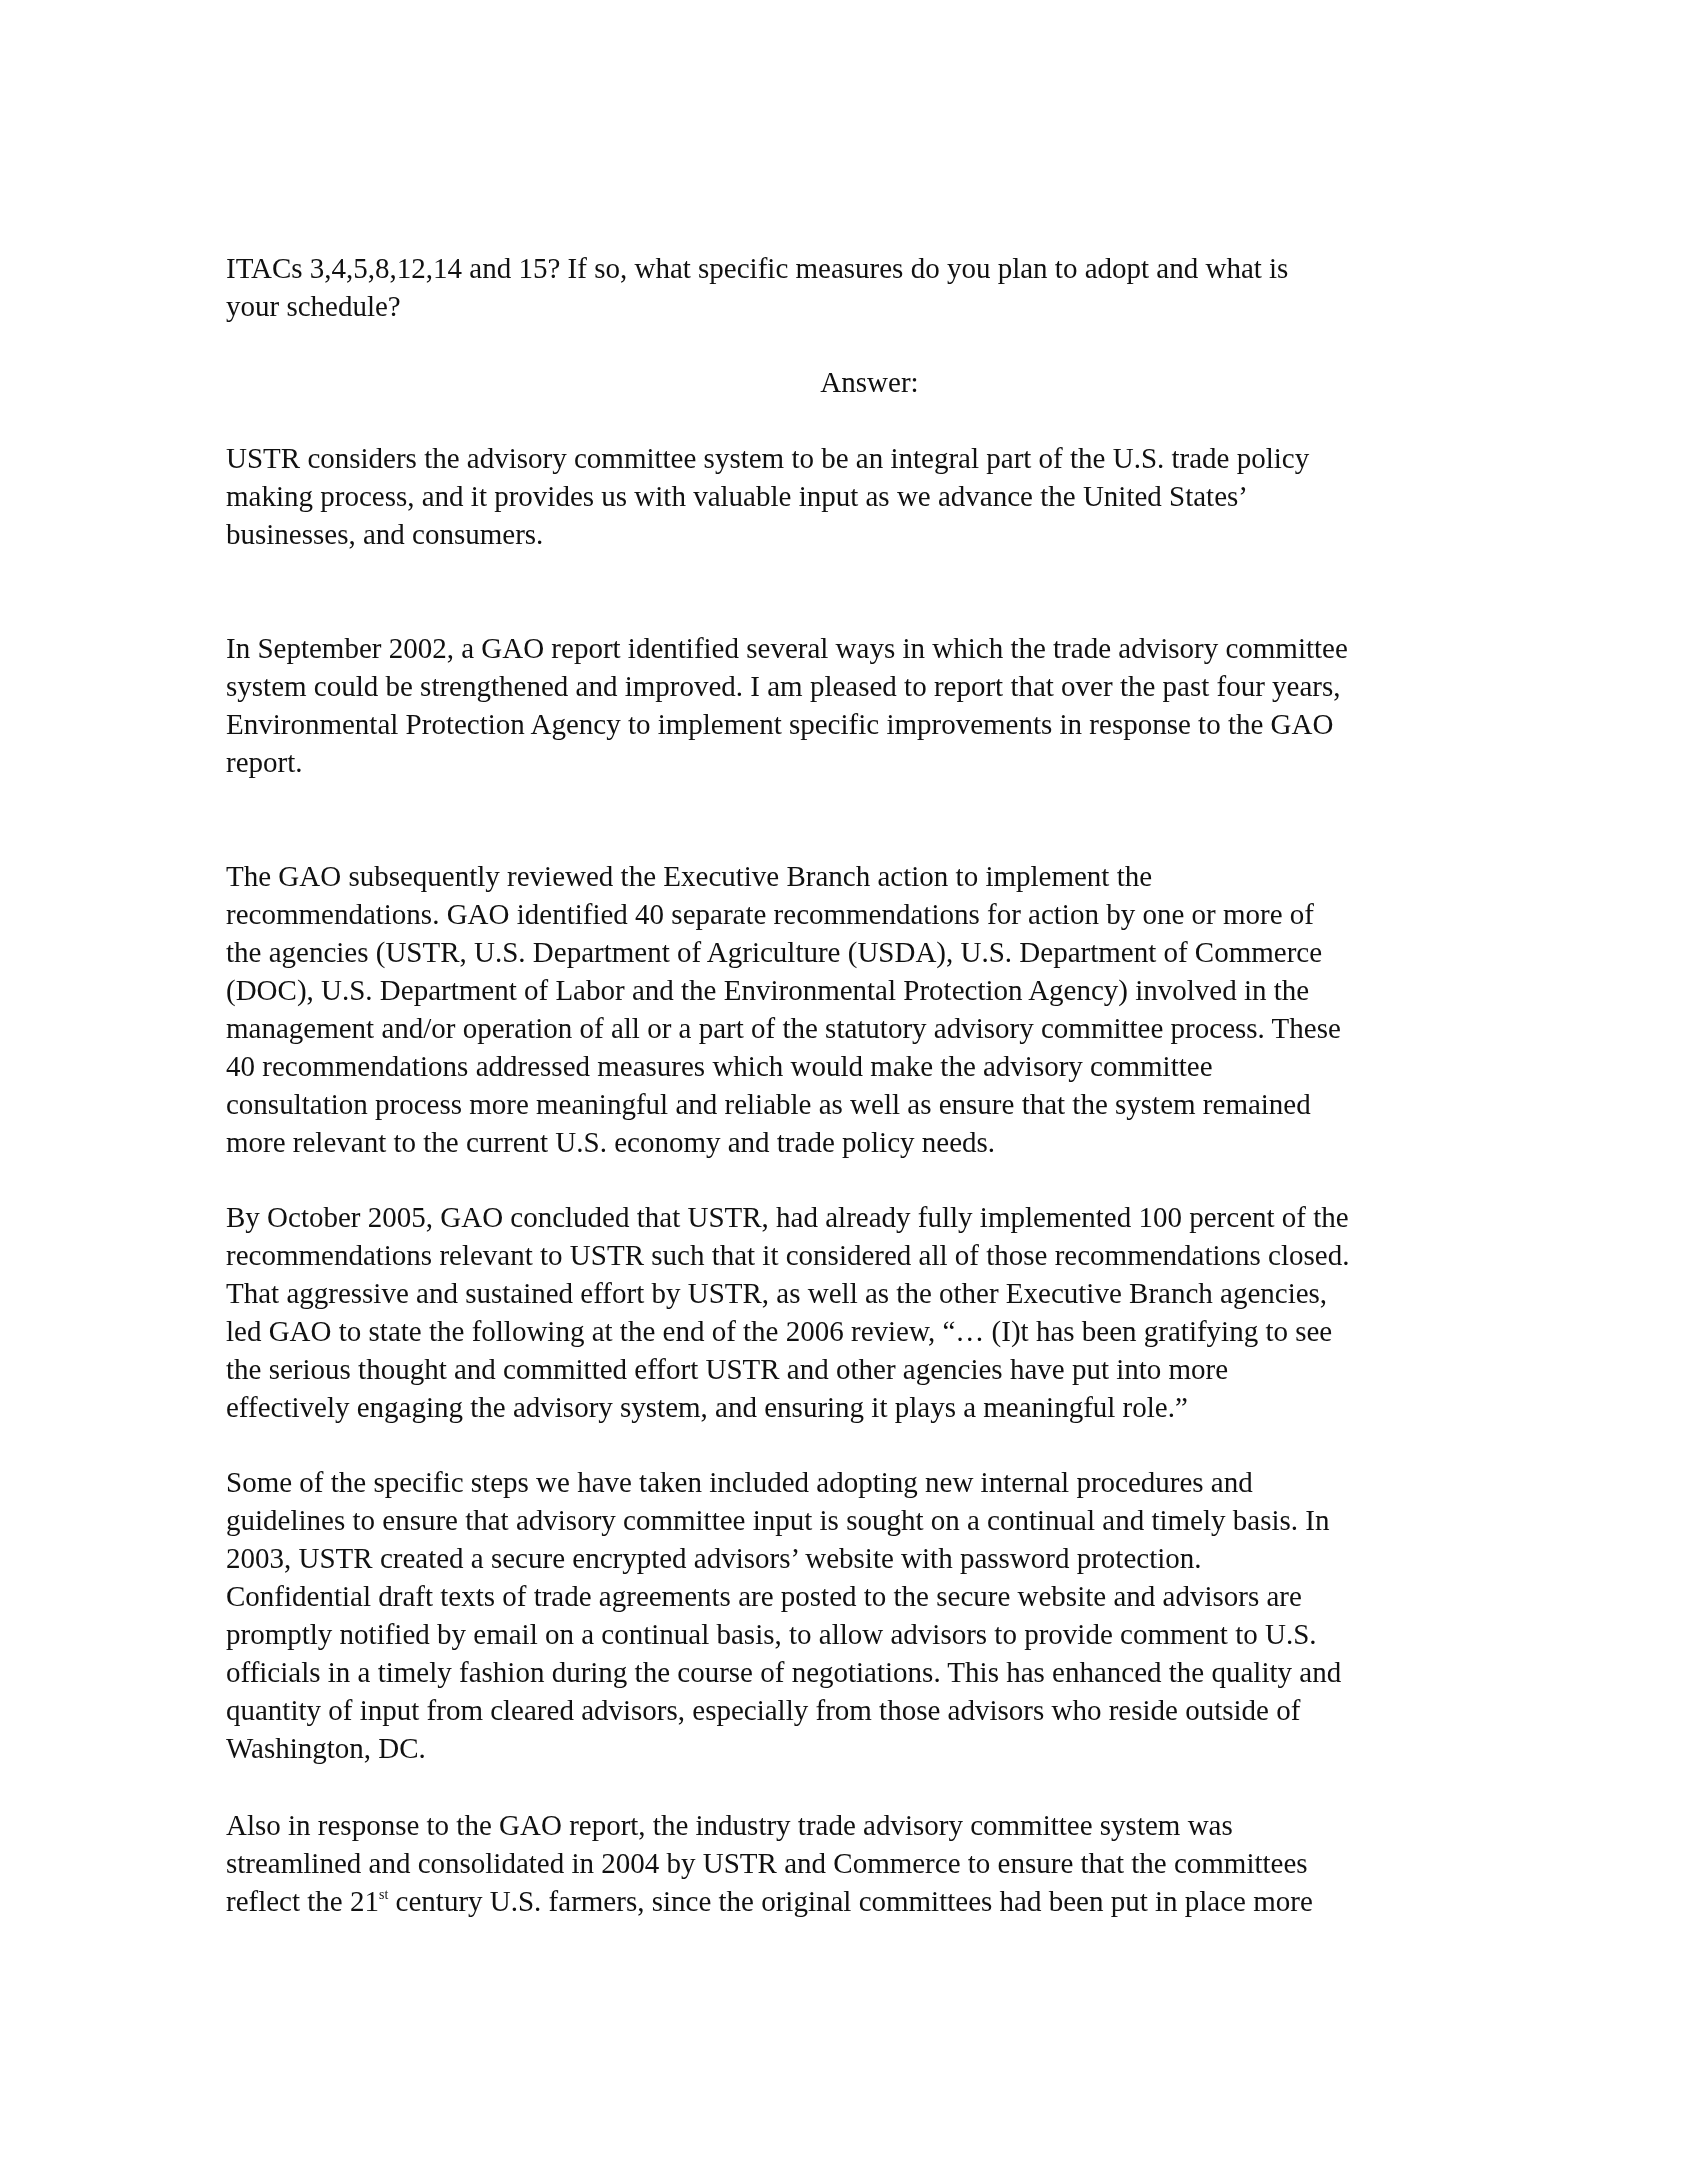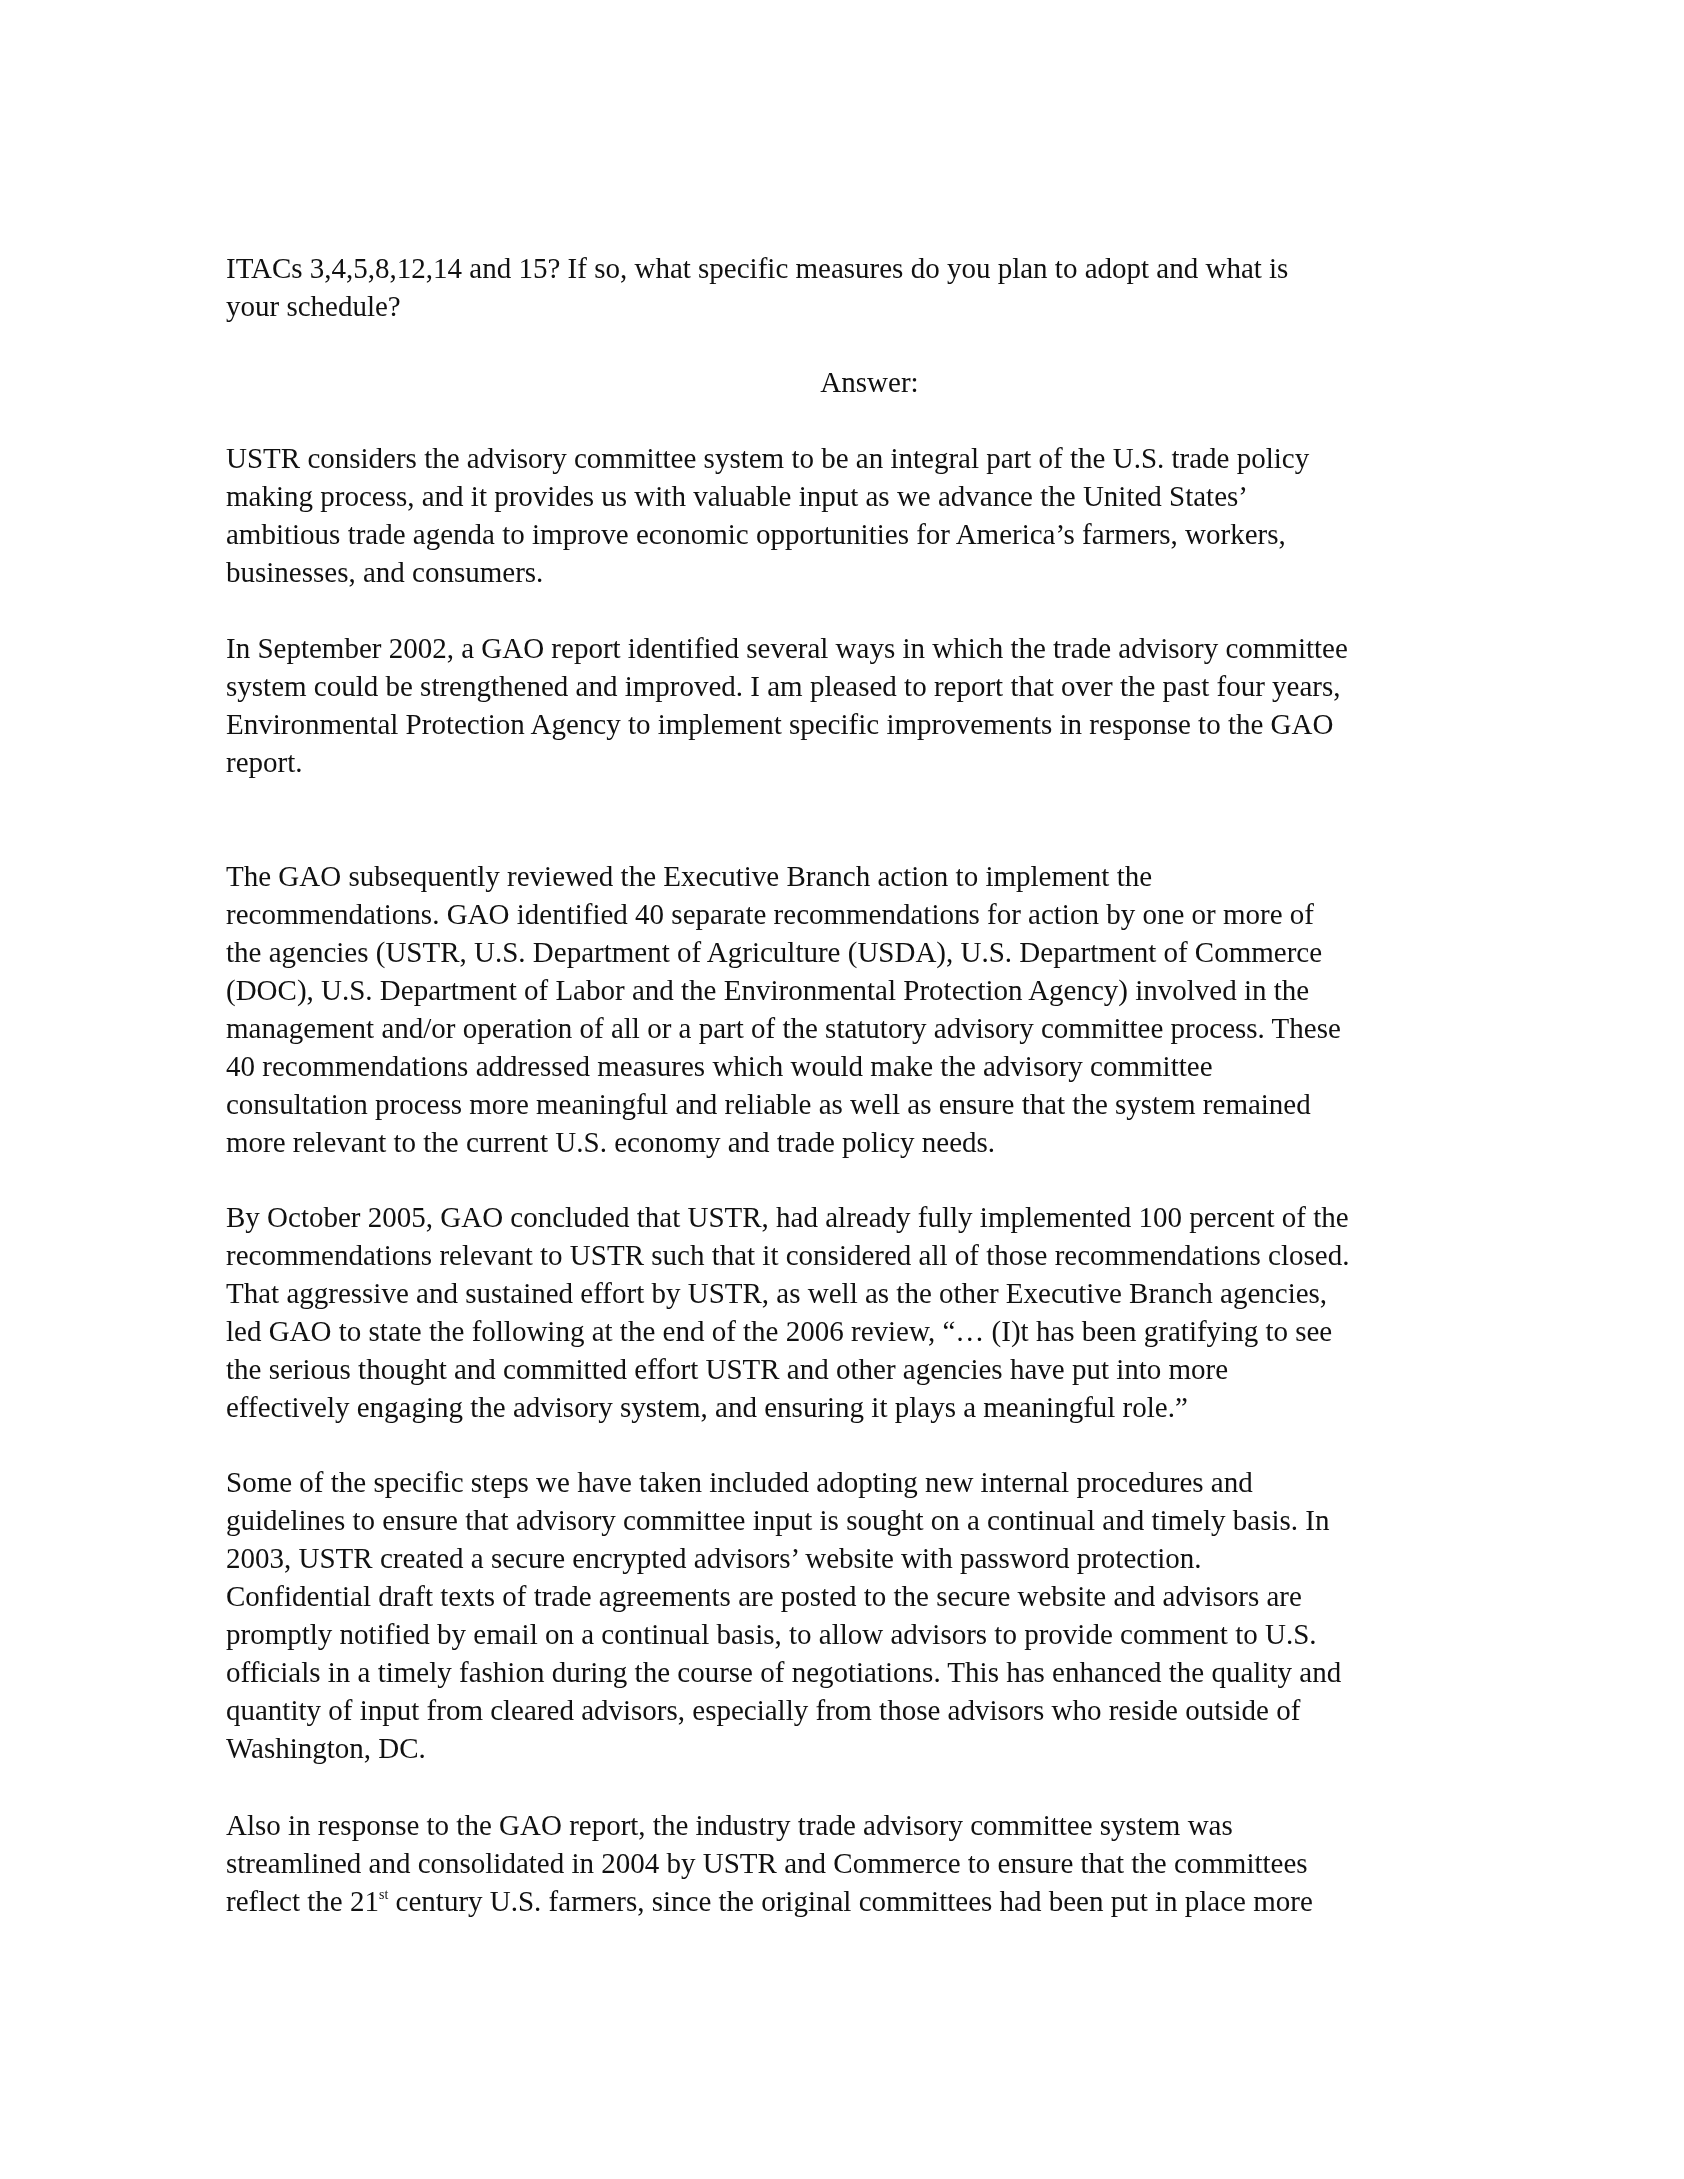--- a/index.html
+++ b/index.html
@@ -29,21 +29,20 @@
     <span class="line">your schedule?</span>
   </div>
 
   <div class="para" style="top:347px;text-align:center;">
     <span class="line">Answer:</span>
   </div>
 
   <div class="para" style="top:423px;">
     <span class="line">USTR considers the advisory committee system to be an integral part of the U.S. trade policy</span>
     <span class="line">making process, and it provides us with valuable input as we advance the United States’</span>
-    <span class="line">ambitious trade agenda to improve economic opportunities for America’s farmers, workers,</span>
     <span class="line">businesses, and consumers.</span>
   </div>
 
   <div class="para" style="top:613px;">
     <span class="line">In September 2002, a GAO report identified several ways in which the trade advisory committee</span>
     <span class="line">system could be strengthened and improved.  I am pleased to report that over the past four years,</span>
     <span class="line">Environmental Protection Agency to implement specific improvements in response to the GAO</span>
     <span class="line">report.</span>
   </div>
 

